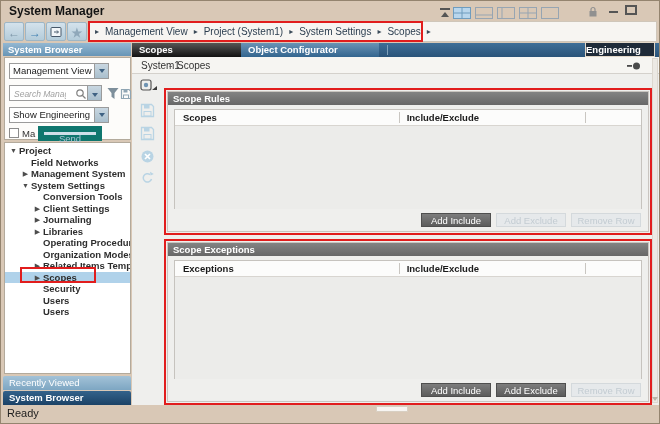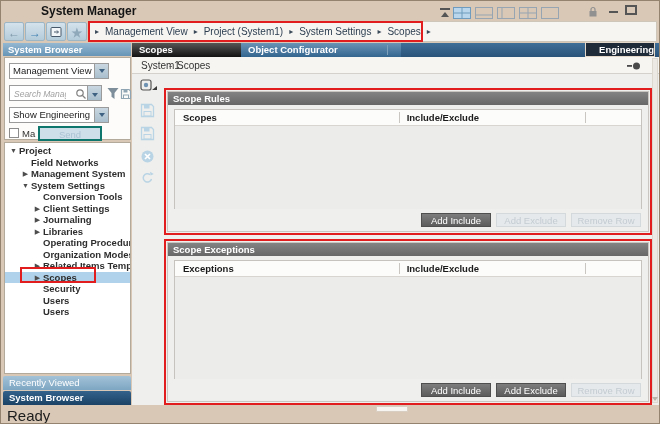--- a/index.html
+++ b/index.html
@@ -1,18 +1,18 @@
 <!DOCTYPE html>
 <html><head>
 <meta charset="utf-8">
 <style>
   html,body{margin:0;padding:0;background:#efefed;font-family:"Liberation Sans",sans-serif;}
   .win{position:relative;width:658px;height:422px;background:#d9c8b6;border:1px solid #94846f;overflow:hidden;}
   
-  .title{position:absolute;left:8px;top:3px;font-size:12px;font-weight:bold;color:#141414;margin-left:32px;}
+  .title{position:absolute;left:8px;top:3px;font-size:12px;font-weight:bold;color:#141414;}
   .ti{position:absolute;display:block;}
   .winline{position:absolute;background:#555;}
   .winbox{position:absolute;border:2px solid #555;width:8px;height:6px;background:transparent;}
   
   .navbtn{position:absolute;width:20px;height:19px;background:linear-gradient(#d4e2ec,#b4ccda);
           border:1px solid #9db6c6;border-radius:2px;text-align:center;box-sizing:border-box;}
   .arr{font-size:12px;line-height:17px;font-weight:bold;}
   .arr-back{color:#7d96a8;}
   .arr-fwd{color:#3f7fb0;}
   .arr-star{color:#8fa8ba;font-size:12px;line-height:18px;}
@@ -29,45 +29,45 @@
   .dd{position:absolute;height:16px;background:#fff;border:1px solid #9b9b9b;box-sizing:border-box;
       font-size:9.5px;color:#222;line-height:14px;padding-left:3px;white-space:nowrap;overflow:hidden;}
   .dd-arrow{position:absolute;right:0;top:0;width:13px;height:14px;background:linear-gradient(#c9d7e1,#a9bfcd);
             border-left:1px solid #9b9b9b;text-align:center;}
   .dd-arrow:after{content:"";display:inline-block;margin-top:5px;border:3px solid transparent;border-top:4px solid #3f6283;}
   .srch{position:absolute;height:16px;background:#fff;border:1px solid #9b9b9b;box-sizing:border-box;}
   .srch input{position:absolute;left:2px;top:1px;width:52px;height:11px;border:none;outline:none;
               font-style:italic;font-size:8.5px;color:#555;background:transparent;font-family:"Liberation Sans",sans-serif;}
   .srch input::placeholder{color:#a0a0a0;font-style:italic;}
   .cb{position:absolute;width:10px;height:10px;border:1px solid #8c8c8c;background:#fff;box-sizing:border-box;}
-  .send{position:absolute;width:64px;height:15px;background:#cfdfe9;border:2px solid #0f766e;
+  .send{position:absolute;width:64px;height:15px;background:#cfdfe9;border:6px solid #0f766e;
         color:#a9c2d3;font-size:9.5px;text-align:center;line-height:14px;box-sizing:border-box;}
   .tree{position:absolute;left:3px;top:141px;width:127px;height:232px;background:#fff;
         border:1px solid #b3aa9c;box-sizing:border-box;overflow:hidden;padding-top:2px;}
   .tree-row{display:flex;align-items:center;height:11.5px;font-size:9.5px;color:#2e2e2e;white-space:nowrap;}
   .tree-row.sel{background:#b0d2ea;}
   .tw{width:9px;flex:none;font-size:7px;color:#4d4d4d;line-height:11.5px;text-align:center;}
   .tl{padding-left:1px;font-weight:bold;}
   .tsb{position:absolute;right:1px;top:60px;width:6px;height:150px;background:#e8e5e0;}
   .tsb-thumb{position:absolute;left:0;top:8px;width:6px;height:34px;background:#fbfafa;border:1px solid #d4d0ca;box-sizing:border-box;}
   .sb-bottom{position:absolute;left:2px;width:128px;height:14px;color:#fff;font-size:9.5px;
              line-height:14px;padding-left:6px;box-sizing:border-box;border-radius:2px 2px 0 0;}
   .sb-b1{top:375px;background:linear-gradient(#a3c2d7,#7da6c2);}
   .sb-b2{top:390px;background:linear-gradient(#33628b,#1b4266);font-weight:bold;}
-  .status{position:absolute;left:6px;top:406px;font-size:15px;color:#1d1d1d;}
+  .status{position:absolute;left:6px;top:406px;font-size:11px;color:#1d1d1d;}
   
   .content-bg{position:absolute;left:131px;top:56px;width:527px;height:348px;background:#efefed;}
   .tabbar{position:absolute;left:131px;top:42px;width:527px;height:14px;background:linear-gradient(#3f6e97,#2a5379);}
   .tab{position:absolute;top:0;height:14px;color:#fff;font-size:9.5px;font-weight:bold;line-height:14px;
        padding-left:7px;box-sizing:border-box;}
   .tab-active{background:linear-gradient(#565656,#121212);}
   .tab-blue{background:linear-gradient(#6a93b5,#33658f);}
   .tabsep{position:absolute;left:386px;top:2px;width:1px;height:10px;background:#7fa0ba;}
   .mode-tab{position:absolute;left:584px;top:41px;width:70px;height:15px;background:#1f2b39;
-            border:1px solid #e3d8c9;color:#fff;font-size:9.5px;font-weight:bold;text-align:right;
+            border:1px solid #e3d8c9;color:#fff;font-size:9.5px;font-weight:bold;text-align:left;
             line-height:14px;box-sizing:border-box;}
   .pathrow{position:absolute;left:131px;top:56px;width:527px;height:17px;background:#f6f5f2;
            border-bottom:1px solid #d4d1cc;box-sizing:border-box;font-size:10px;color:#333;}
   .pathrow span{position:absolute;top:3px;}
   
   .stripico{position:absolute;left:139px;}
   
   .panel{position:absolute;background:#efefed;border:1px solid #c9c5c0;box-sizing:border-box;}
   .phead{position:absolute;left:0;top:0;right:0;height:13px;background:linear-gradient(#838383,#676767);
          color:#fff;font-size:9.5px;font-weight:bold;line-height:13px;padding-left:5px;box-sizing:border-box;}
@@ -277,21 +277,21 @@
 
   <div class="sb-bottom sb-b1">Recently Viewed</div>
   <div class="sb-bottom sb-b2">System Browser</div>
 
   <div class="status">Ready</div>
 
   <div class="content-bg"></div>
 
   <div class="tabbar">
     <div class="tab tab-active" style="left:0;width:109px">Scopes</div>
-    <div class="tab tab-blue" style="left:109px;width:160px">Object Configurator</div>
+    <div class="tab tab-blue" style="left:109px;width:138px">Object Configurator</div>
   </div>
   <div class="tabsep" style="left:386px;top:44px"></div>
   <div class="mode-tab">Engineering</div>
 
   <div class="pathrow">
     <span style="left:9px">System1</span>
     <span style="left:37px;color:#555">-</span>
     <span style="left:45px">Scopes</span>
     <svg width="14" height="10" style="position:absolute;right:18px;top:4px">
         <rect x="0" y="4" width="5" height="1.8" fill="#4a4a4a"></rect>

